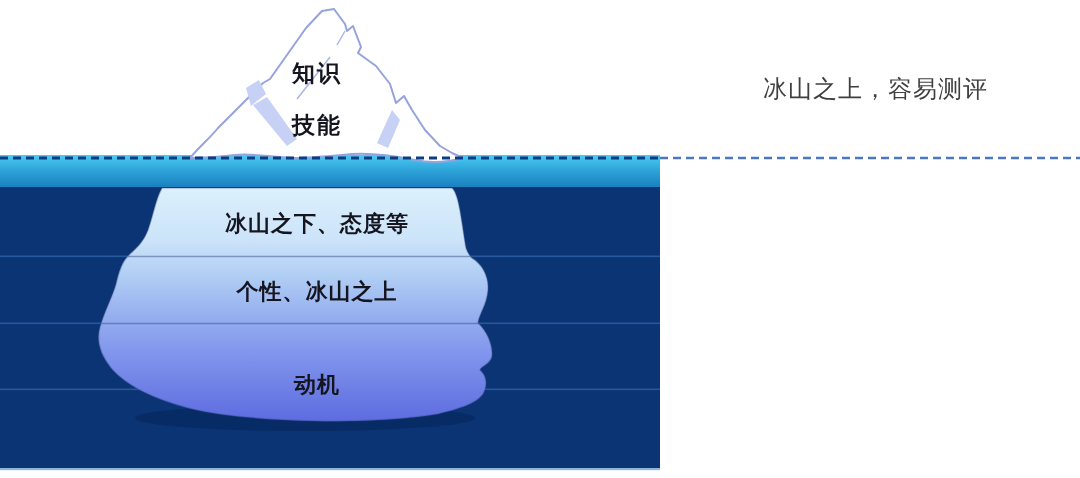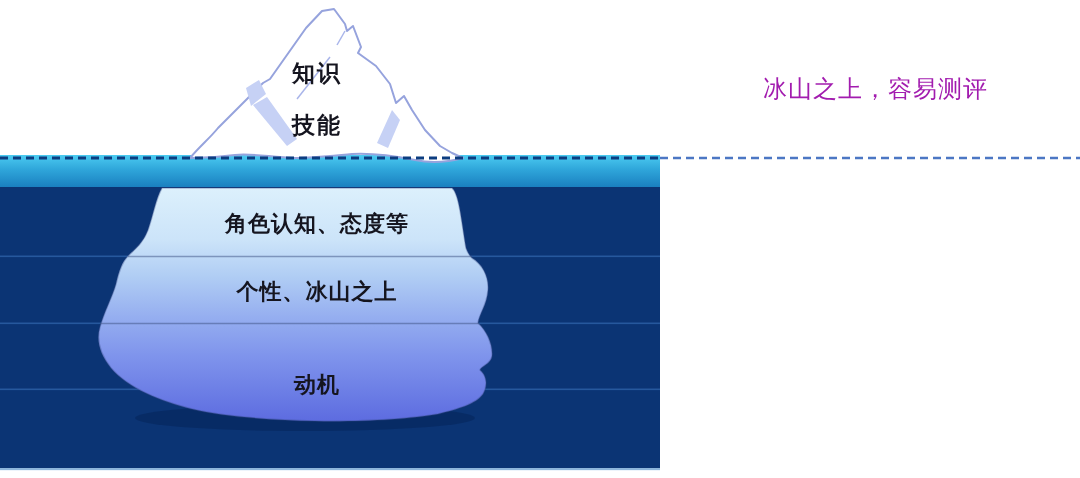--- a/index.html
+++ b/index.html
@@ -18,21 +18,21 @@
     text-align:center;
     white-space:nowrap;
   }
   .tip-label{font-size:23px;letter-spacing:2px;left:167px;width:300px;text-align:center;}
   .layer-label{font-size:22px;letter-spacing:1px;left:157px;width:320px;}
   .annotation{
     position:absolute;
     left:763px;
     font-size:24px;
     font-weight:normal;
-    color:#a21caf;
+    color:#404040;
     white-space:nowrap;
     letter-spacing:1px;
     font-family:Liberation Mono, monospace;
   }
 </style>
 </head>
 <body>
 
 <div class="stage">
 
@@ -115,19 +115,19 @@
       </g>
     </g>
 
     <line x1="0" y1="158" x2="660" y2="158" stroke="#0c3d80" stroke-width="3" stroke-dasharray="8 5"></line>
     <line x1="660" y1="158" x2="1080" y2="158" stroke="#4c77c4" stroke-width="2.4" stroke-dasharray="8 5"></line>
   </svg>
 
   <div class="label tip-label" style="top:58px;">知识</div>
   <div class="label tip-label" style="top:110px;">技能</div>
 
-  <div class="label layer-label" style="top:209px;">角色认知、态度等</div>
+  <div class="label layer-label" style="top:209px;">冰山之下、态度等</div>
   <div class="label layer-label" style="top:277px;">个性、冰山之上</div>
   <div class="label layer-label" style="top:370px;">动机</div>
 
   <div class="annotation" style="top:73px;">冰山之上，容易测评</div>
 
 </div>
 
 </body></html>

